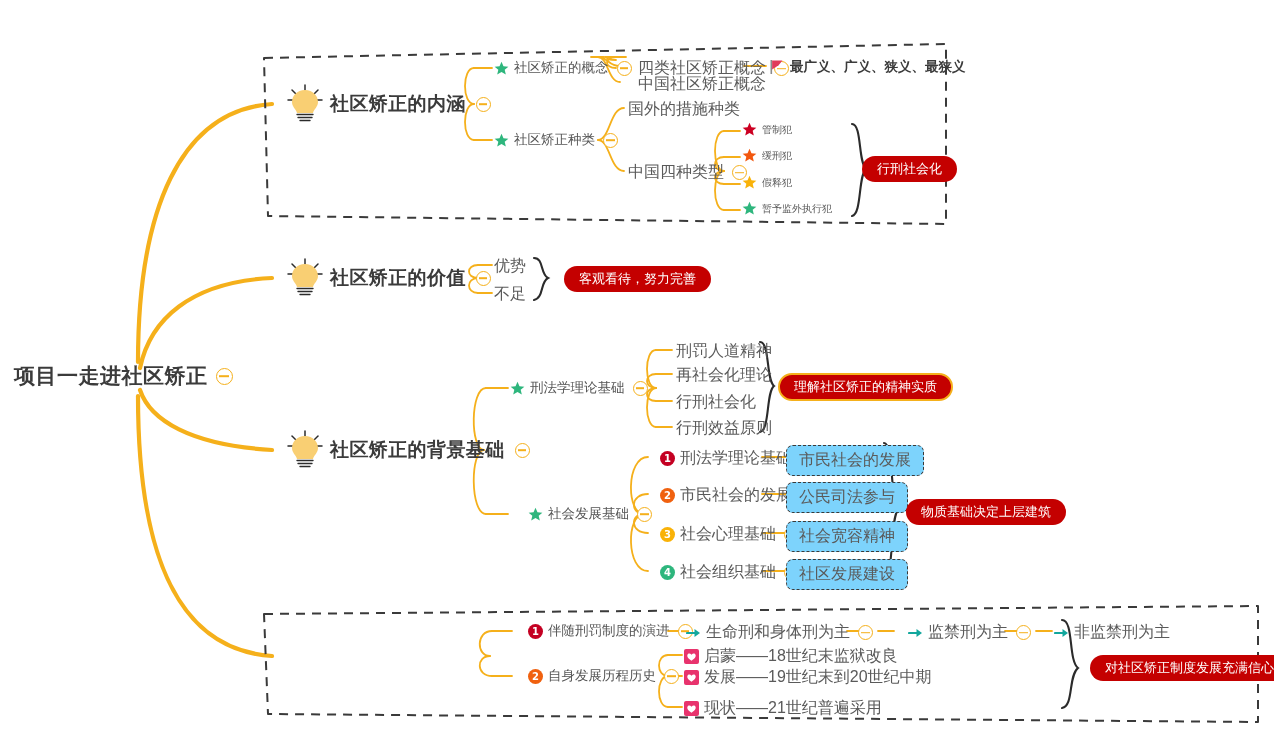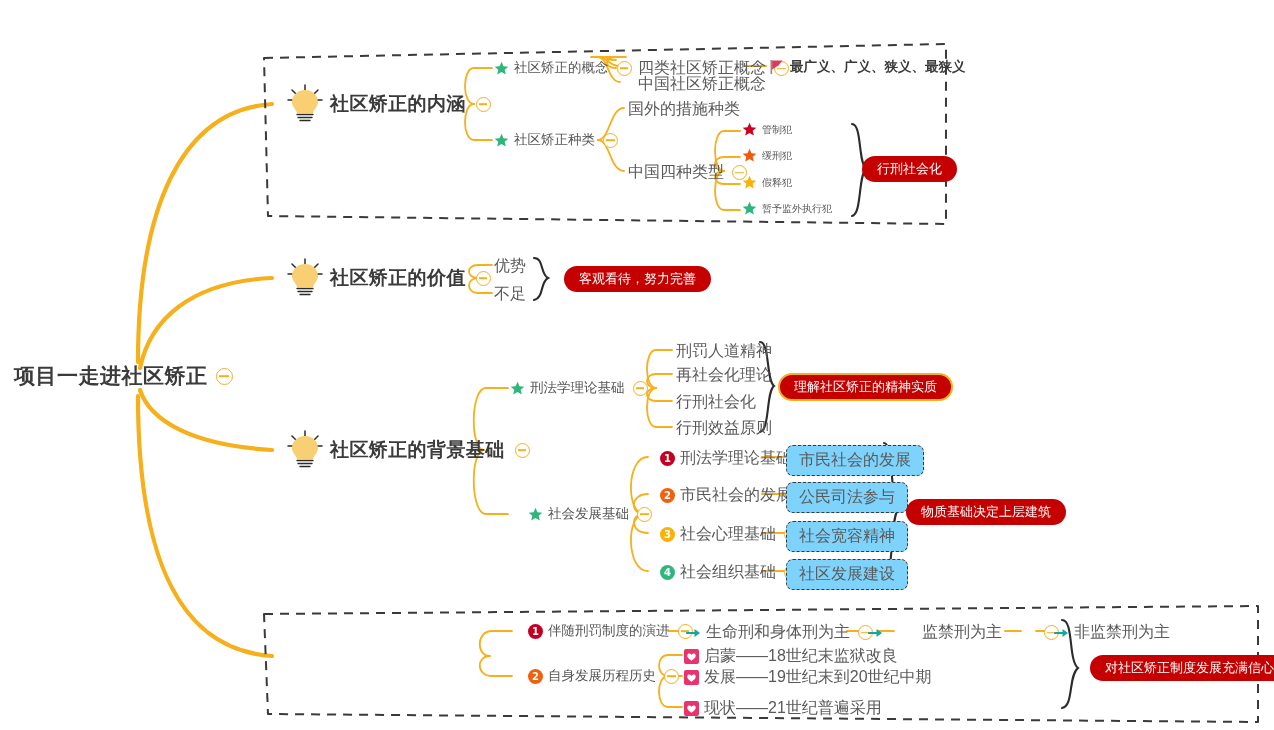--- a/index.html
+++ b/index.html
@@ -432,21 +432,21 @@
 
   <div class="node gap5" style="left:686px; top:622px;">
     <svg class="arrow" viewBox="0 0 15 14">
       <path d="M1 7 L10 7" stroke="#12a79d" stroke-width="2.2" stroke-linecap="round" fill="none"></path>
       <path d="M8.5 3 L14 7 L8.5 11 Z" fill="#12a79d"></path>
     </svg>
     <span class="l3-label">生命刑和身体刑为主</span>
     <span class="toggle" style="margin-left:8px;"></span>
   </div>
 
-  <div class="node gap5" style="left:868px; top:622px;gap:34px;">
+  <div class="node gap5" style="left:908px; top:622px;">
     <svg class="arrow" viewBox="0 0 15 14">
       <path d="M1 7 L10 7" stroke="#12a79d" stroke-width="2.2" stroke-linecap="round" fill="none"></path>
       <path d="M8.5 3 L14 7 L8.5 11 Z" fill="#12a79d"></path>
     </svg>
     <span class="l3-label">监禁刑为主</span>
     <span class="toggle" style="margin-left:8px;"></span>
   </div>
 
   <div class="node gap5" style="left:1054px; top:622px;">
     <svg class="arrow" viewBox="0 0 15 14">

